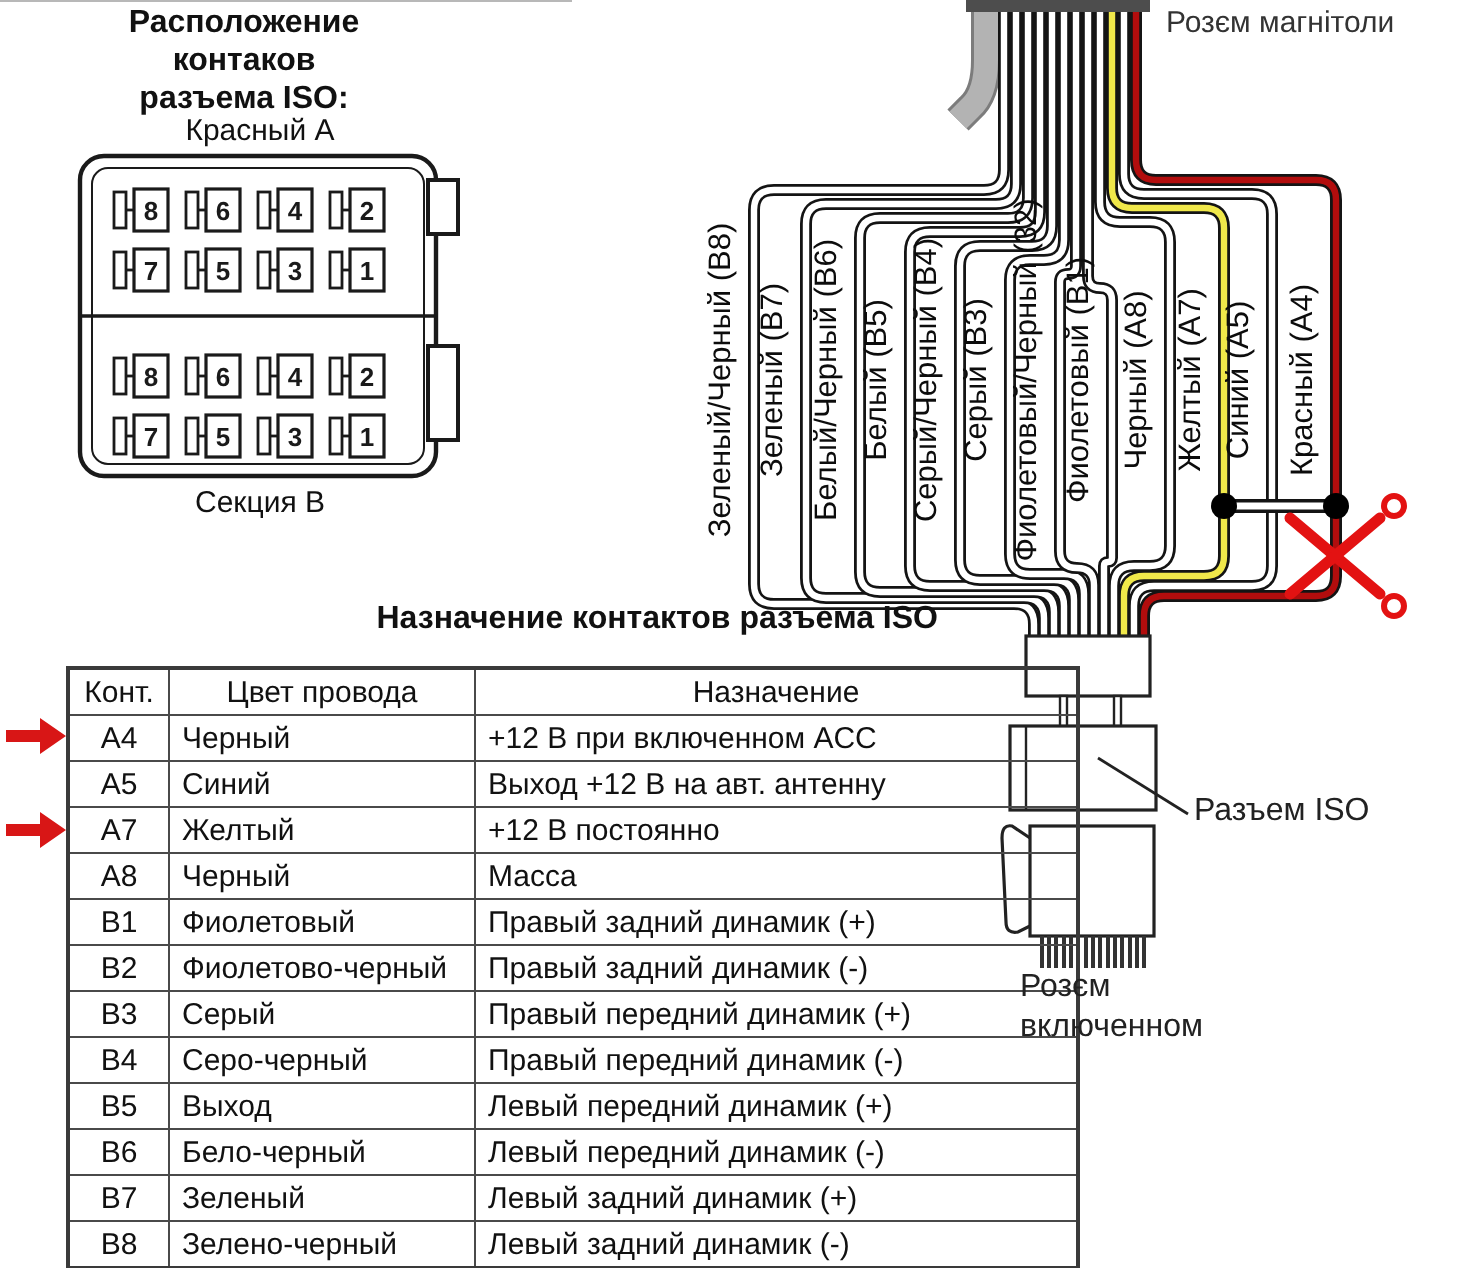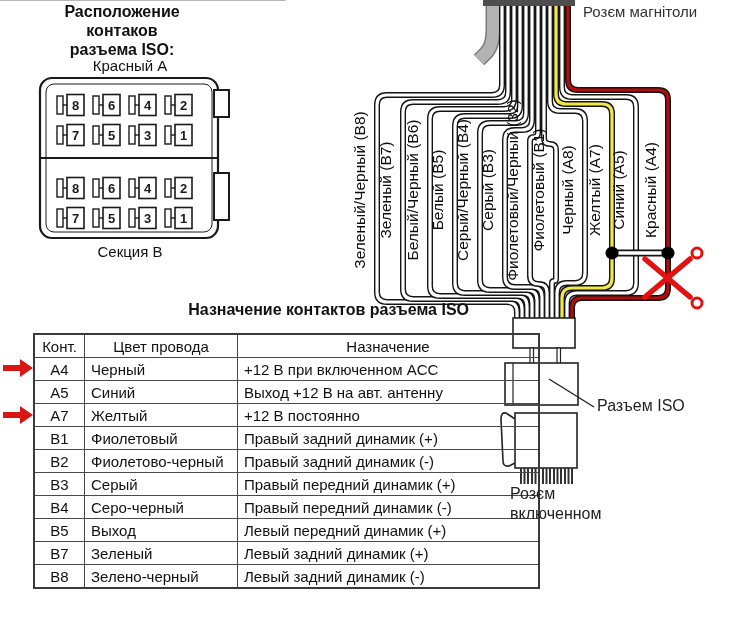--- a/index.html
+++ b/index.html
@@ -270,20 +270,25 @@
           <td class="c">A5</td>
           <td class="w">Синий</td>
           <td class="">Выход +12 В на авт. антенну</td>
         </tr>
         <tr>
           <td class="c">A7</td>
           <td class="w">Желтый</td>
           <td class="">+12 В постоянно</td>
         </tr>
         <tr>
+          <td class="c">A8</td>
+          <td class="w">Черный</td>
+          <td class="">Масса</td>
+        </tr>
+        <tr>
           <td class="c">B1</td>
           <td class="w">Фиолетовый</td>
           <td class="">Правый задний динамик (+)</td>
         </tr>
         <tr>
           <td class="c">B2</td>
           <td class="w">Фиолетово-черный</td>
           <td class="">Правый задний динамик (-)</td>
         </tr>
         <tr>
@@ -293,20 +298,25 @@
         </tr>
         <tr>
           <td class="c">B4</td>
           <td class="w">Серо-черный</td>
           <td class="">Правый передний динамик (-)</td>
         </tr>
         <tr>
           <td class="c">B5</td>
           <td class="w">Выход</td>
           <td class="">Левый передний динамик (+)</td>
+        </tr>
+        <tr>
+          <td class="c">B6</td>
+          <td class="w">Бело-черный</td>
+          <td class="">Левый передний динамик (-)</td>
         </tr>
         <tr>
           <td class="c">B7</td>
           <td class="w">Зеленый</td>
           <td class="">Левый задний динамик (+)</td>
         </tr>
         <tr>
           <td class="c">B8</td>
           <td class="w">Зелено-черный</td>
           <td class="">Левый задний динамик (-)</td>

